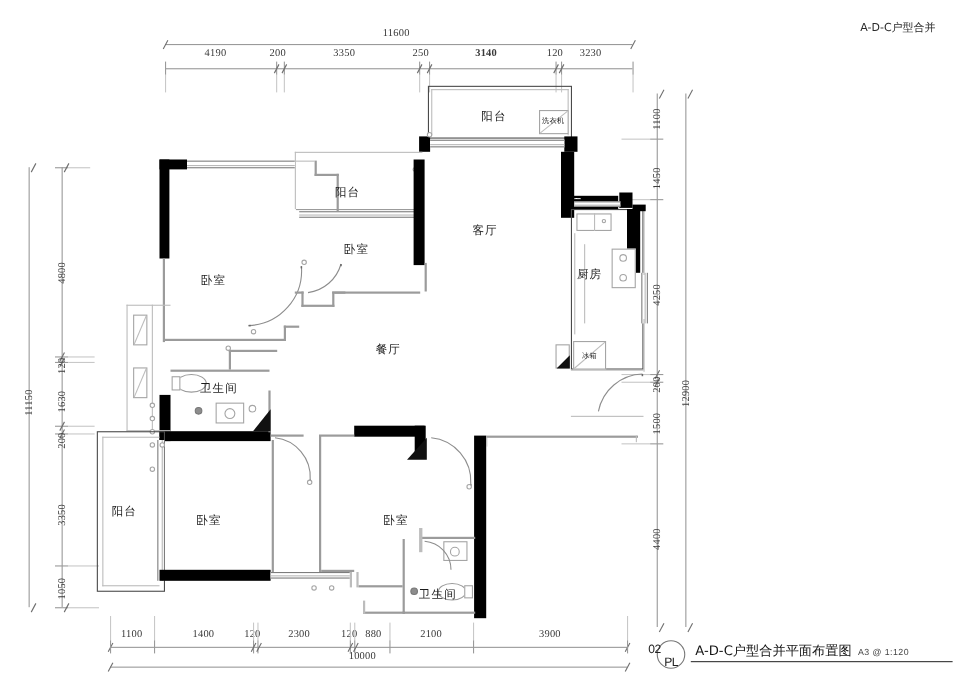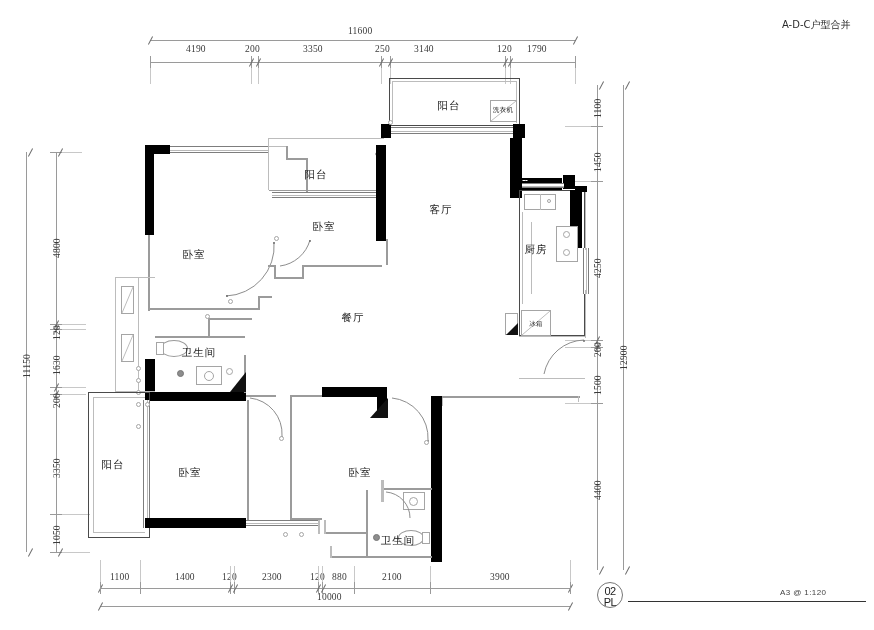--- a/index.html
+++ b/index.html
@@ -251,23 +251,23 @@
   <div class="slash" style="left:254px; top:62px;"></div>
   <div class="slash" style="left:377px; top:62px;"></div>
   <div class="slash" style="left:386px; top:62px;"></div>
   <div class="slash" style="left:501px; top:62px;"></div>
   <div class="slash" style="left:506px; top:62px;"></div>
 
   <div class="dimtext" style="left:186px; top:44px;">4190</div>
   <div class="dimtext" style="left:245px; top:44px;">200</div>
   <div class="dimtext" style="left:303px; top:44px;">3350</div>
   <div class="dimtext" style="left:375px; top:44px;">250</div>
-  <div class="dimtext" style="left:414px; top:44px;">3140</div>
+  <div class="dimtext" style="left:432px; top:44px;font-weight:bold;">3140</div>
   <div class="dimtext" style="left:497px; top:44px;">120</div>
-  <div class="dimtext" style="left:527px; top:44px;">1790</div>
+  <div class="dimtext" style="left:527px; top:44px;">3230</div>
 
   <div class="extline" style="left:150px; top:68px; height:16px;"></div>
   <div class="extline" style="left:251px; top:68px; height:16px;"></div>
   <div class="extline" style="left:258px; top:68px; height:16px;"></div>
   <div class="extline" style="left:381px; top:68px; height:16px;"></div>
   <div class="extline" style="left:390px; top:68px; height:16px;"></div>
   <div class="extline" style="left:505px; top:68px; height:16px;"></div>
   <div class="extline" style="left:510px; top:68px; height:16px;"></div>
   <div class="extline" style="left:575px; top:68px; height:16px;"></div>
 
@@ -600,18 +600,19 @@
   <div class="room-label" style="left:199px; top:353px;">卫生间</div>
   <div class="room-label" style="left:113px; top:465px;">阳台</div>
   <div class="room-label" style="left:190px; top:473px;">卧室</div>
   <div class="room-label" style="left:360px; top:473px;">卧室</div>
   <div class="room-label" style="left:398px; top:541px;">卫生间</div>
 
   <div class="room-label small" style="left:503px; top:110px;">洗衣机</div>
   <div class="room-label small" style="left:536px; top:324px;">冰箱</div>
 
   <div class="tb-circle" style="left:597px; top:582px;"></div>
-  <div class="tb-num" style="left:597px; top:586px; width:26px;">02</div>
+  <div class="tb-num" style="left:582px; top:586px; width:26px;">02</div>
   <div class="tb-num" style="left:597px; top:597px; width:26px;">PL</div>
+  <div class="tb-title" style="left:632px; top:583px;">A-D-C户型合并平面布置图</div>
   <div class="tb-scale" style="left:780px; top:588px;">A3 @ 1:120</div>
   <div class="tb-rule" style="left:628px; top:601px; width:238px;"></div>
 
 </div>
 
 </body></html>

